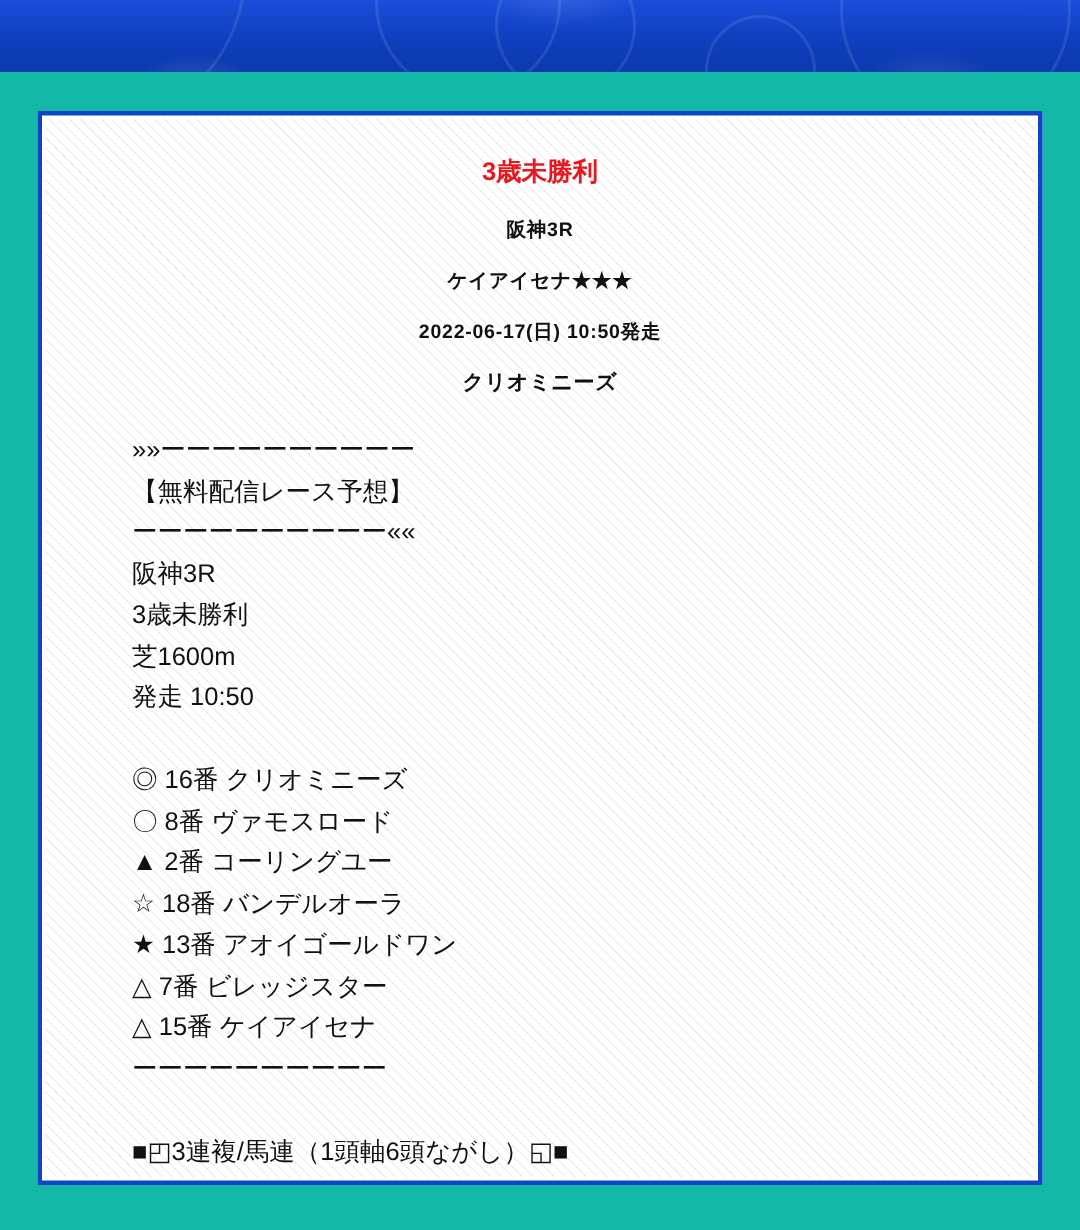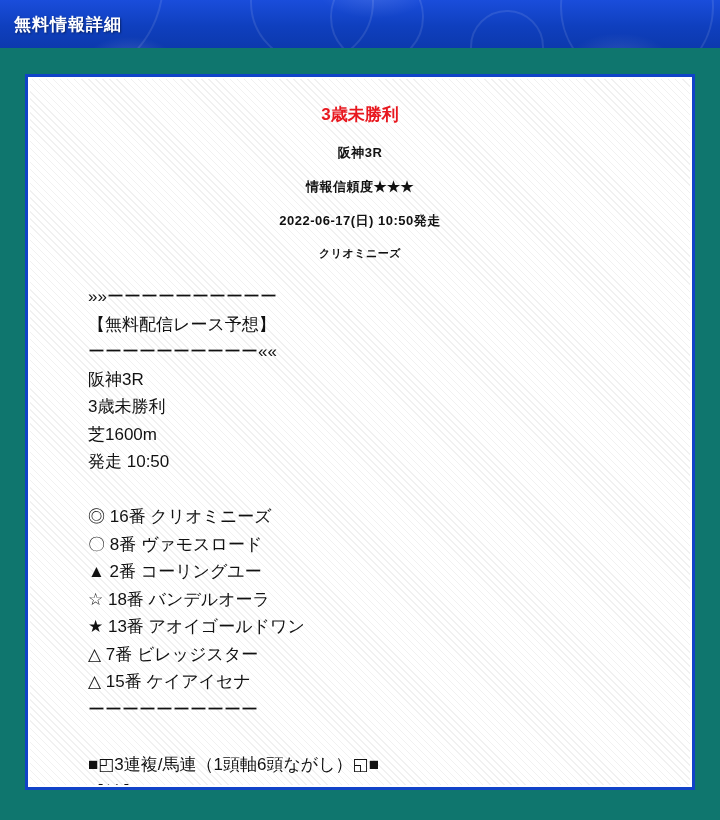--- a/index.html
+++ b/index.html
@@ -51,21 +51,21 @@
     letter-spacing: 1px;
     text-shadow: 1px 1px 2px rgba(0,0,0,0.45);
   }
   
   .frame {
     position: absolute;
     left: 0;
     top: 48px;
     width: 720px;
     height: 772px;
-    background: #0f766e;
+    background: #14b8a6;
     box-sizing: border-box;
     padding: 26px 25px 12px 25px;
   }
   .blue-border {
     border: 3px solid #1143c8;
     background: #ffffff;
     height: 716px;
     box-sizing: border-box;
     padding: 2px;
   }
@@ -94,21 +94,21 @@
   }
   .center-line {
     text-align: center;
     color: #111111;
     font-size: 13px;
     font-weight: bold;
     margin: 0 0 16px 0;
     letter-spacing: 0.5px;
   }
   .center-line.big {
-    font-size: 11px;
+    font-size: 14px;
     font-weight: bold;
     margin-bottom: 10px;
   }
   
   .body-text {
     margin-top: 22px;
     color: #111111;
     font-size: 17px;
     line-height: 1.62;
     white-space: pre-wrap;
@@ -119,31 +119,30 @@
 <body>
 
 <div class="page">
 
   <div class="header">
     <span class="swirl s1"></span>
     <span class="swirl s2"></span>
     <span class="swirl s3"></span>
     <span class="swirl s4"></span>
     <span class="swirl s5"></span>
-    <div class="header-title">無料情報詳細</div>
   </div>
 
   <div class="frame">
     <div class="blue-border">
       <div class="content">
 
         <div class="race-title">3歳未勝利</div>
 
         <div class="center-line">阪神3R</div>
-        <div class="center-line">情報信頼度★★★</div>
+        <div class="center-line">ケイアイセナ★★★</div>
         <div class="center-line">2022-06-17(日) 10:50発走</div>
         <div class="center-line big">クリオミニーズ</div>
 
         <div class="body-text">»»ーーーーーーーーーー
 【無料配信レース予想】
 ーーーーーーーーーー««
 阪神3R
 3歳未勝利
 芝1600m
 発走 10:50

